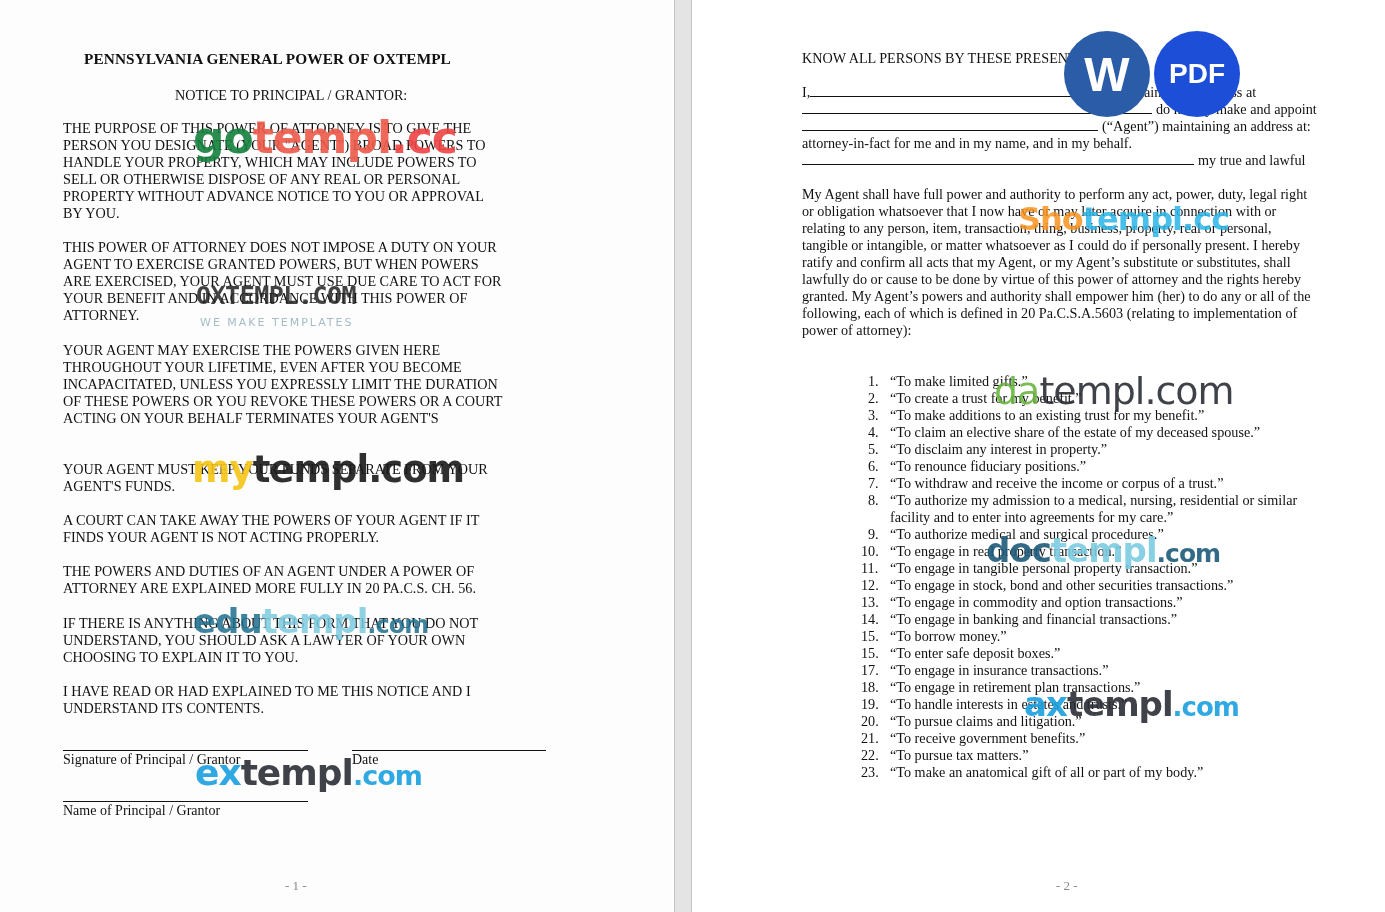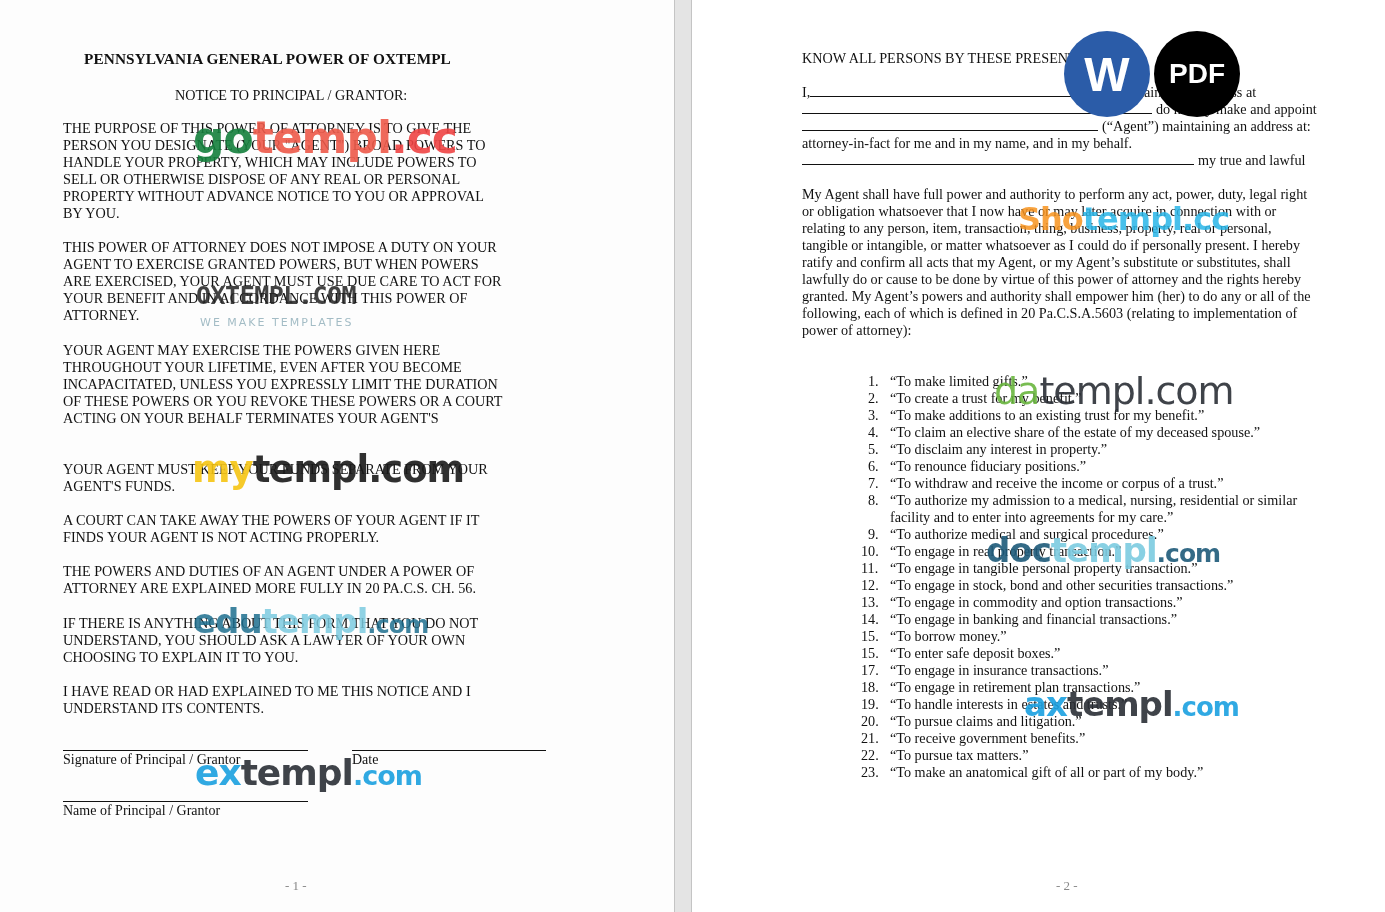--- a/index.html
+++ b/index.html
@@ -173,21 +173,21 @@
     <div class="li" style="margin-left:-7px"><span class="n" style="width:29px">21.</span><span>“To receive government benefits.”</span></div>
     <div class="li" style="margin-left:-7px"><span class="n" style="width:29px">22.</span><span>“To pursue tax matters.”</span></div>
     <div class="li" style="margin-left:-7px"><span class="n" style="width:29px">23.</span><span>“To make an anatomical gift of all or part of my body.”</span></div>
   </div>
 
   <div class="pagenum" style="left:364px">- 2 -</div>
 
   <div class="badge" style="left:372px; top:31px; width:86px; height:86px; background:#2b5ca8; font-size:48px;">
     <span>W</span>
   </div>
-  <div class="badge" style="left:462px; top:31px; width:86px; height:86px; background:#000000; font-size:28px;">
+  <div class="badge" style="left:462px; top:31px; width:86px; height:86px; background:#1d4ed8; font-size:28px;">
     <span>PDF</span>
   </div>
 
   <div class="wm" style="left:326px; top:200px; font-size:32px; letter-spacing:-1px; opacity:0.85;">
     <span style="color:#f7931e">Sho</span><span style="color:#29b6e8">templ.cc</span>
   </div>
   <div class="wm" style="left:302px; top:369px; font-size:38px; letter-spacing:-1px; font-weight:normal;">
     <span style="color:#6ab63f">da</span><span style="color:#2b2f36">templ.com</span>
   </div>
   <div class="wm" style="left:294px; top:530px; font-size:34px; letter-spacing:-1px; opacity:0.9;">

